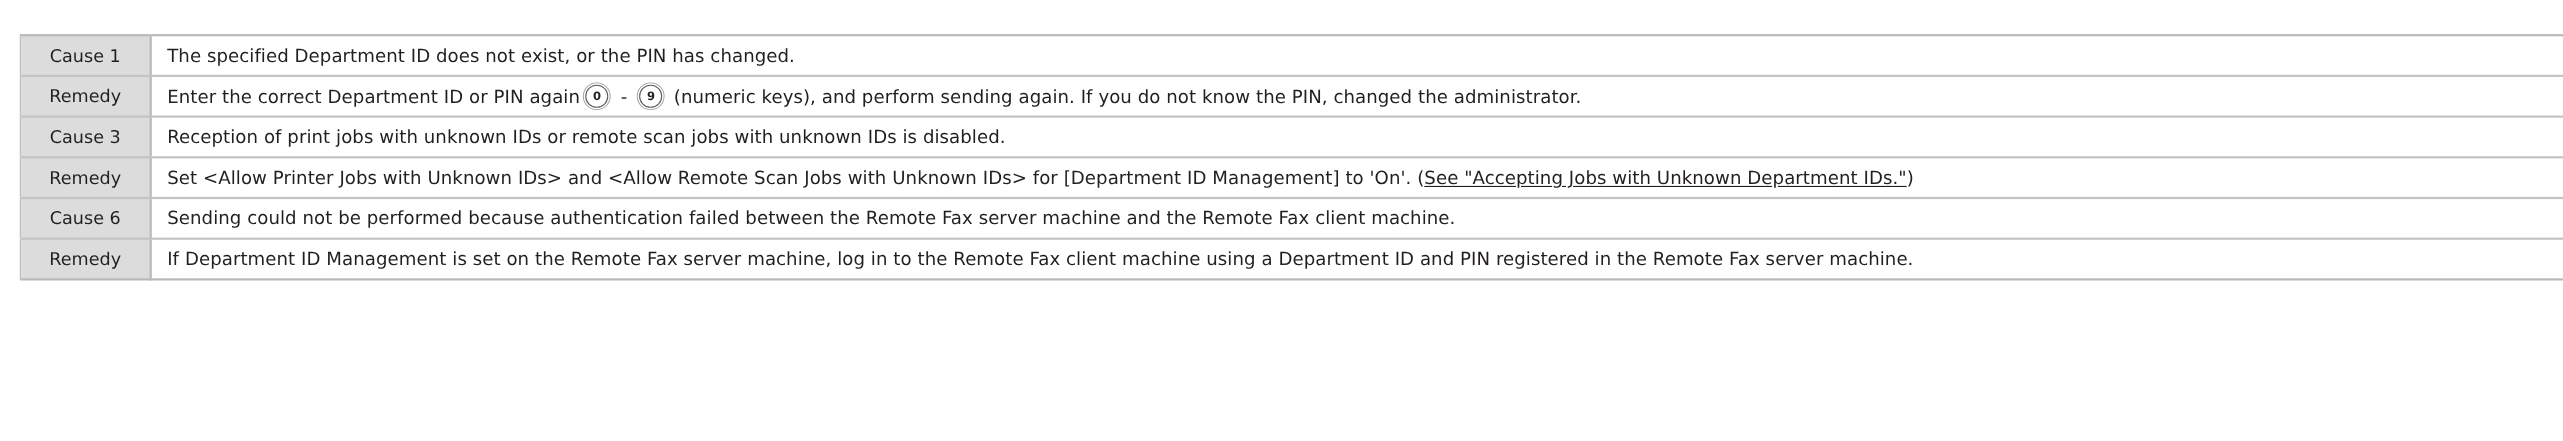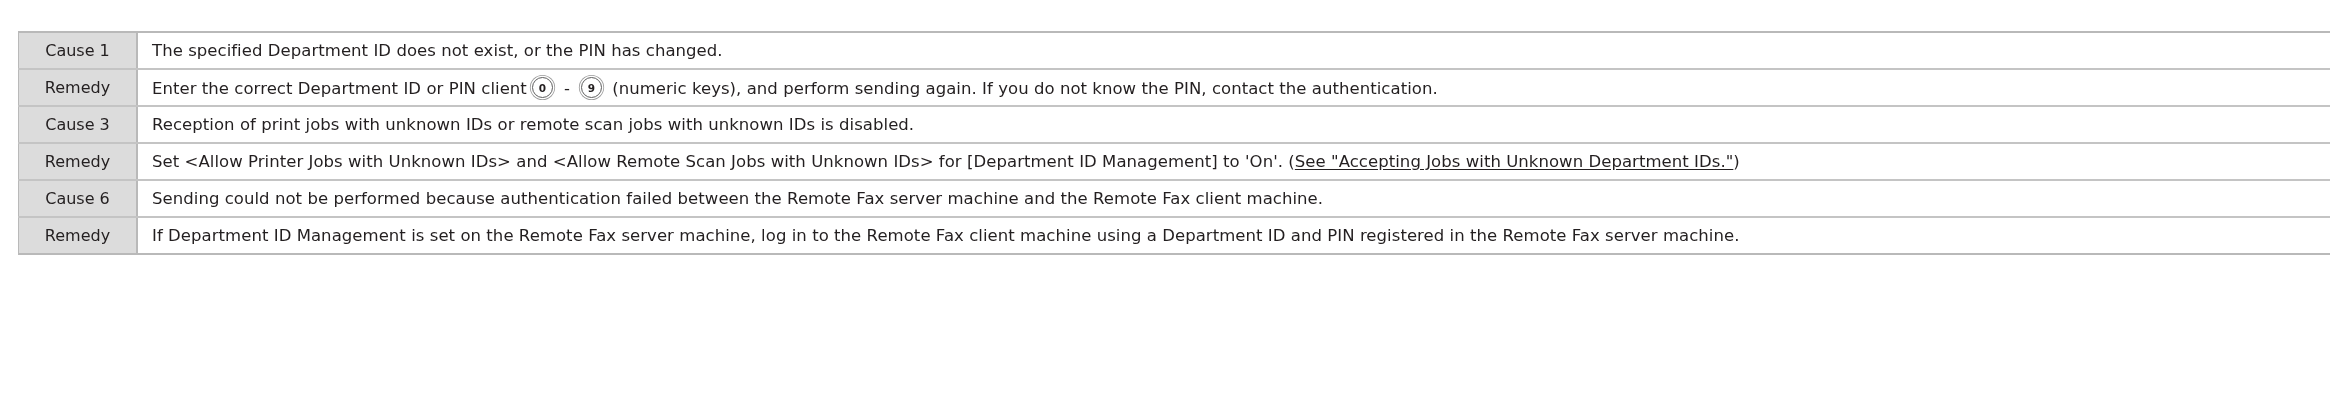--- a/index.html
+++ b/index.html
@@ -142,22 +142,22 @@
     <tbody>
 
       <tr>
         <td class="label-cell">Cause 1</td>
         <td class="content-cell">The specified Department ID does not exist, or the PIN has changed.</td>
       </tr>
 
       <tr>
         <td class="label-cell">Remedy</td>
         <td class="content-cell">
-          <span class="txt">Enter the correct Department ID or PIN client</span><span class="key-icon"><span>0</span></span><span class="key-dash">-</span><span class="key-icon"><span>9</span></span>
-          <span class="txt">(numeric keys), and perform sending again. If you do not know the PIN, contact the authentication.</span>
+          <span class="txt">Enter the correct Department ID or PIN again</span><span class="key-icon"><span>0</span></span><span class="key-dash">-</span><span class="key-icon"><span>9</span></span>
+          <span class="txt">(numeric keys), and perform sending again. If you do not know the PIN, changed the administrator.</span>
         </td>
       </tr>
 
       <tr>
         <td class="label-cell">Cause 3</td>
         <td class="content-cell">Reception of print jobs with unknown IDs or remote scan jobs with unknown IDs is disabled.</td>
       </tr>
 
       <tr>
         <td class="label-cell">Remedy</td>

